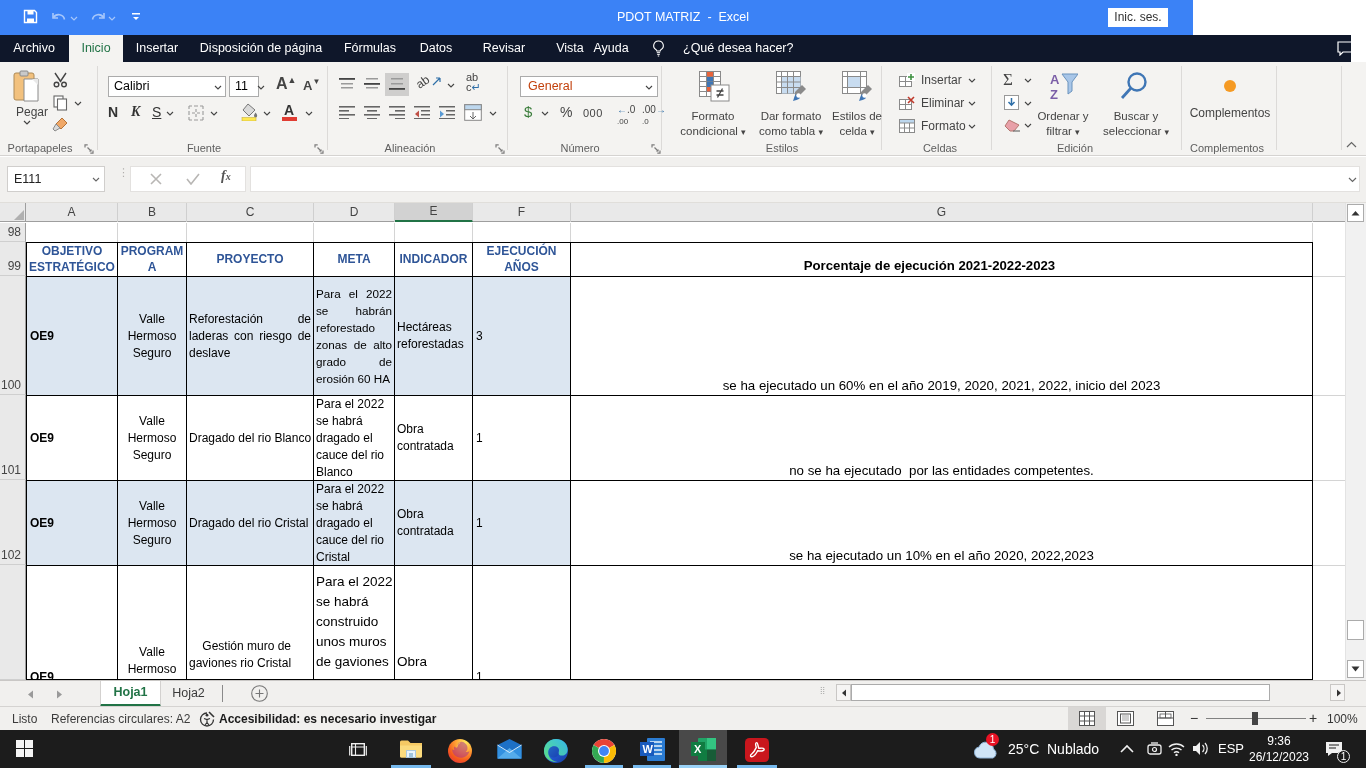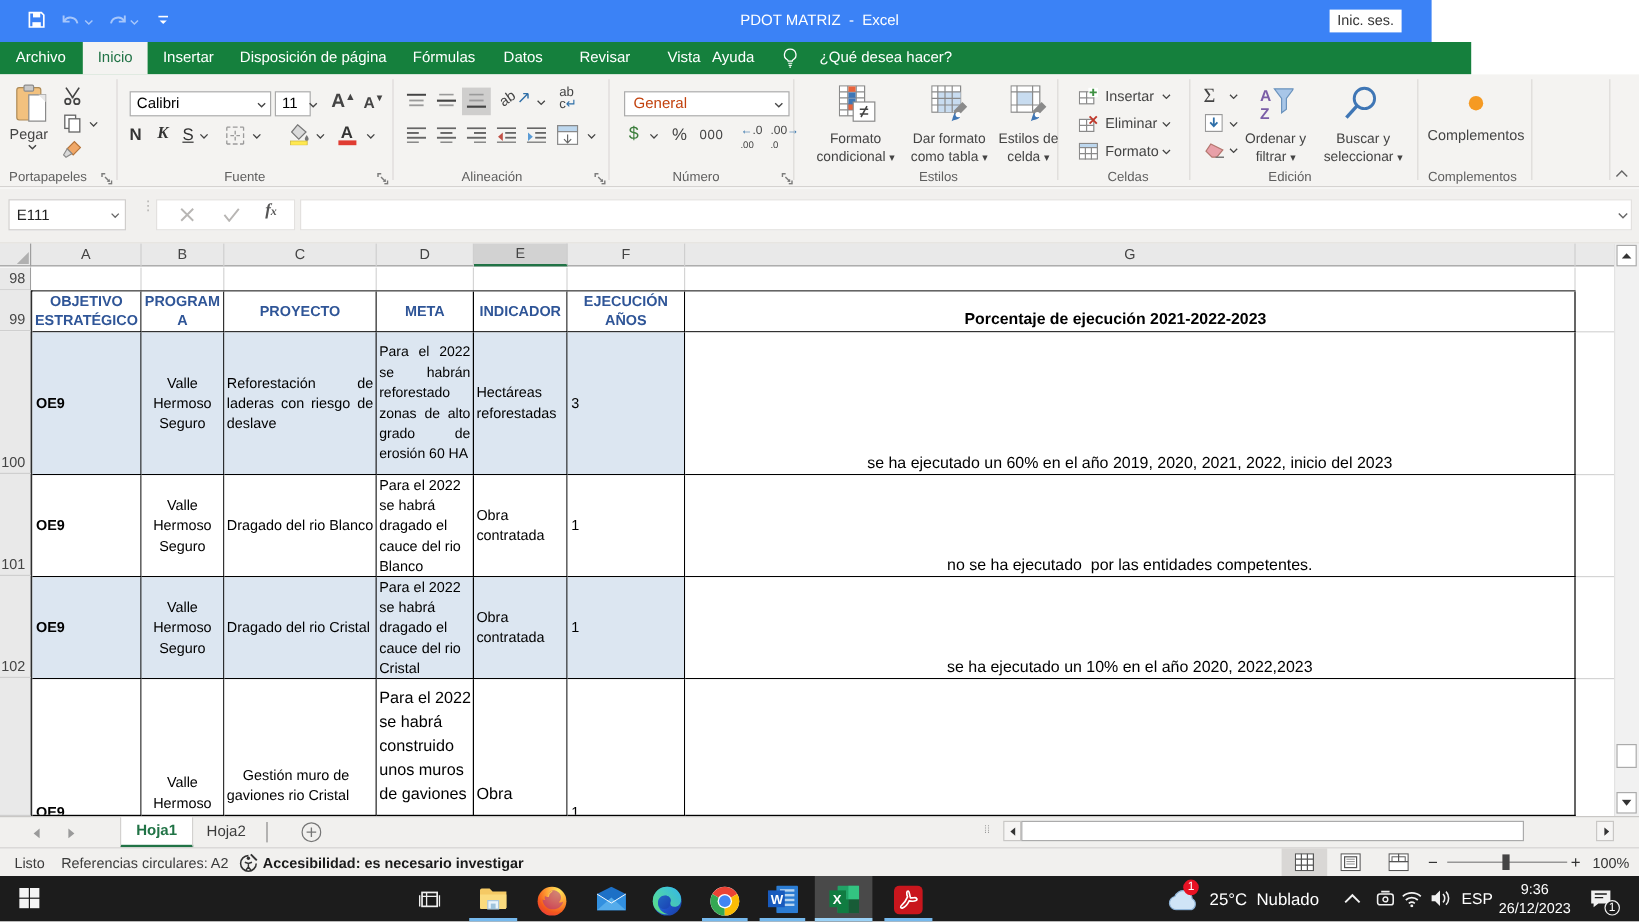--- a/index.html
+++ b/index.html
@@ -1,18 +1,18 @@
 <!DOCTYPE html>
 <html><head><meta charset="utf-8"><style>
 *{margin:0;padding:0;box-sizing:border-box}
 html,body{width:1366px;height:768px;overflow:hidden}
 body{font-family:"Liberation Sans",sans-serif;position:relative;background:#fff;font-size:12px;color:#262626}
 .a{position:absolute}
 .titlebar{left:0;top:0;width:1193px;height:35px;background:#3b82f6}
-.tabrow{left:0;top:35px;width:1226px;height:27px;background:#15803d}
+.tabrow{left:0;top:35px;width:1351px;height:27px;background:#0f172a}
 .tab{position:absolute;top:0;height:27px;line-height:27px;color:#fff;font-size:12.5px;text-align:center}
 .tab.act{background:#f4f3f1;color:#217346}
 .ribbon{left:0;top:62px;width:1366px;height:94px;background:#f4f3f1;border-bottom:1px solid #d5d3d1}
 .gsep{position:absolute;top:4px;width:1px;height:84px;background:#dcdad8}
 .glabel{position:absolute;top:79px;height:14px;line-height:14px;font-size:11px;color:#5e5e5e;text-align:center;width:120px}
 .launch{position:absolute;top:82px;width:10px;height:10px}
 .fbar{left:0;top:157px;width:1366px;height:46px;background:#f1f0ee;border-bottom:1px solid #e0deda}
 .colhdr{left:0;top:203px;width:1345px;height:19px;background:#e9e9e9;border-bottom:1px solid #9e9e9e}
 .ch{position:absolute;top:0;height:19px;line-height:19px;text-align:center;color:#444;font-size:12px;border-right:1px solid #cfcfcf}
 .rowhdr{position:absolute;left:0;width:26px;background:#e9e9e9;border-right:1px solid #9e9e9e;border-bottom:1px solid #cfcfcf;color:#444;font-size:12px;text-align:right;padding-right:4px;display:flex;align-items:flex-end;justify-content:flex-end}
@@ -130,21 +130,21 @@
       <path d="M7.6 7.6L4.9 7.4 7.4 4.9z" fill="#7c7c7c"></path>
     </svg>
   </div>
 <div class="a" style="left:0;top:62px;width:1366px;height:94px">
     <svg class="a" style="left:10px;top:8px" width="34" height="34" viewBox="0 0 34 34">
       <rect x="4" y="3" width="20" height="27" rx="2" fill="#f2c17e" stroke="#ad8a56" stroke-width="1"></rect>
       <rect x="10" y="1" width="8" height="5" rx="1" fill="#c9c9c9" stroke="#8a8a8a" stroke-width="1"></rect>
       <path d="M14 9h14v22H14z" fill="#fff" stroke="#8a8a8a" stroke-width="1"></path>
       <path d="M22 9h6v6z" fill="#e8e8e8"></path>
     </svg>
-    <div class="a" style="left:8px;top:43px;width:40px;text-align:left;color:#444;font-size:12px">Pegar</div>
+    <div class="a" style="left:8px;top:43px;width:40px;text-align:right;color:#444;font-size:12px">Pegar</div>
     <svg class="a" style="left:23px;top:58px" width="8" height="5" viewBox="0 0 8 5">
       <path d="M1 1l3 3 3-3" fill="none" stroke="#444" stroke-width="1.2"></path>
     </svg>
     <svg class="a" style="left:52px;top:10px" width="17" height="16" viewBox="0 0 17 16">
       <path d="M3 1l6 9M14 1L8 10" stroke="#444" stroke-width="1.4" fill="none"></path>
       <circle cx="4.5" cy="12.5" r="2.3" fill="none" stroke="#444" stroke-width="1.4"></circle>
       <circle cx="12" cy="12.5" r="2.3" fill="none" stroke="#444" stroke-width="1.4"></circle>
     </svg>
     <svg class="a" style="left:53px;top:33px" width="15" height="16" viewBox="0 0 15 16">
       <rect x="1" y="1" width="9" height="11" fill="#fff" stroke="#666" stroke-width="1.1"></rect>

